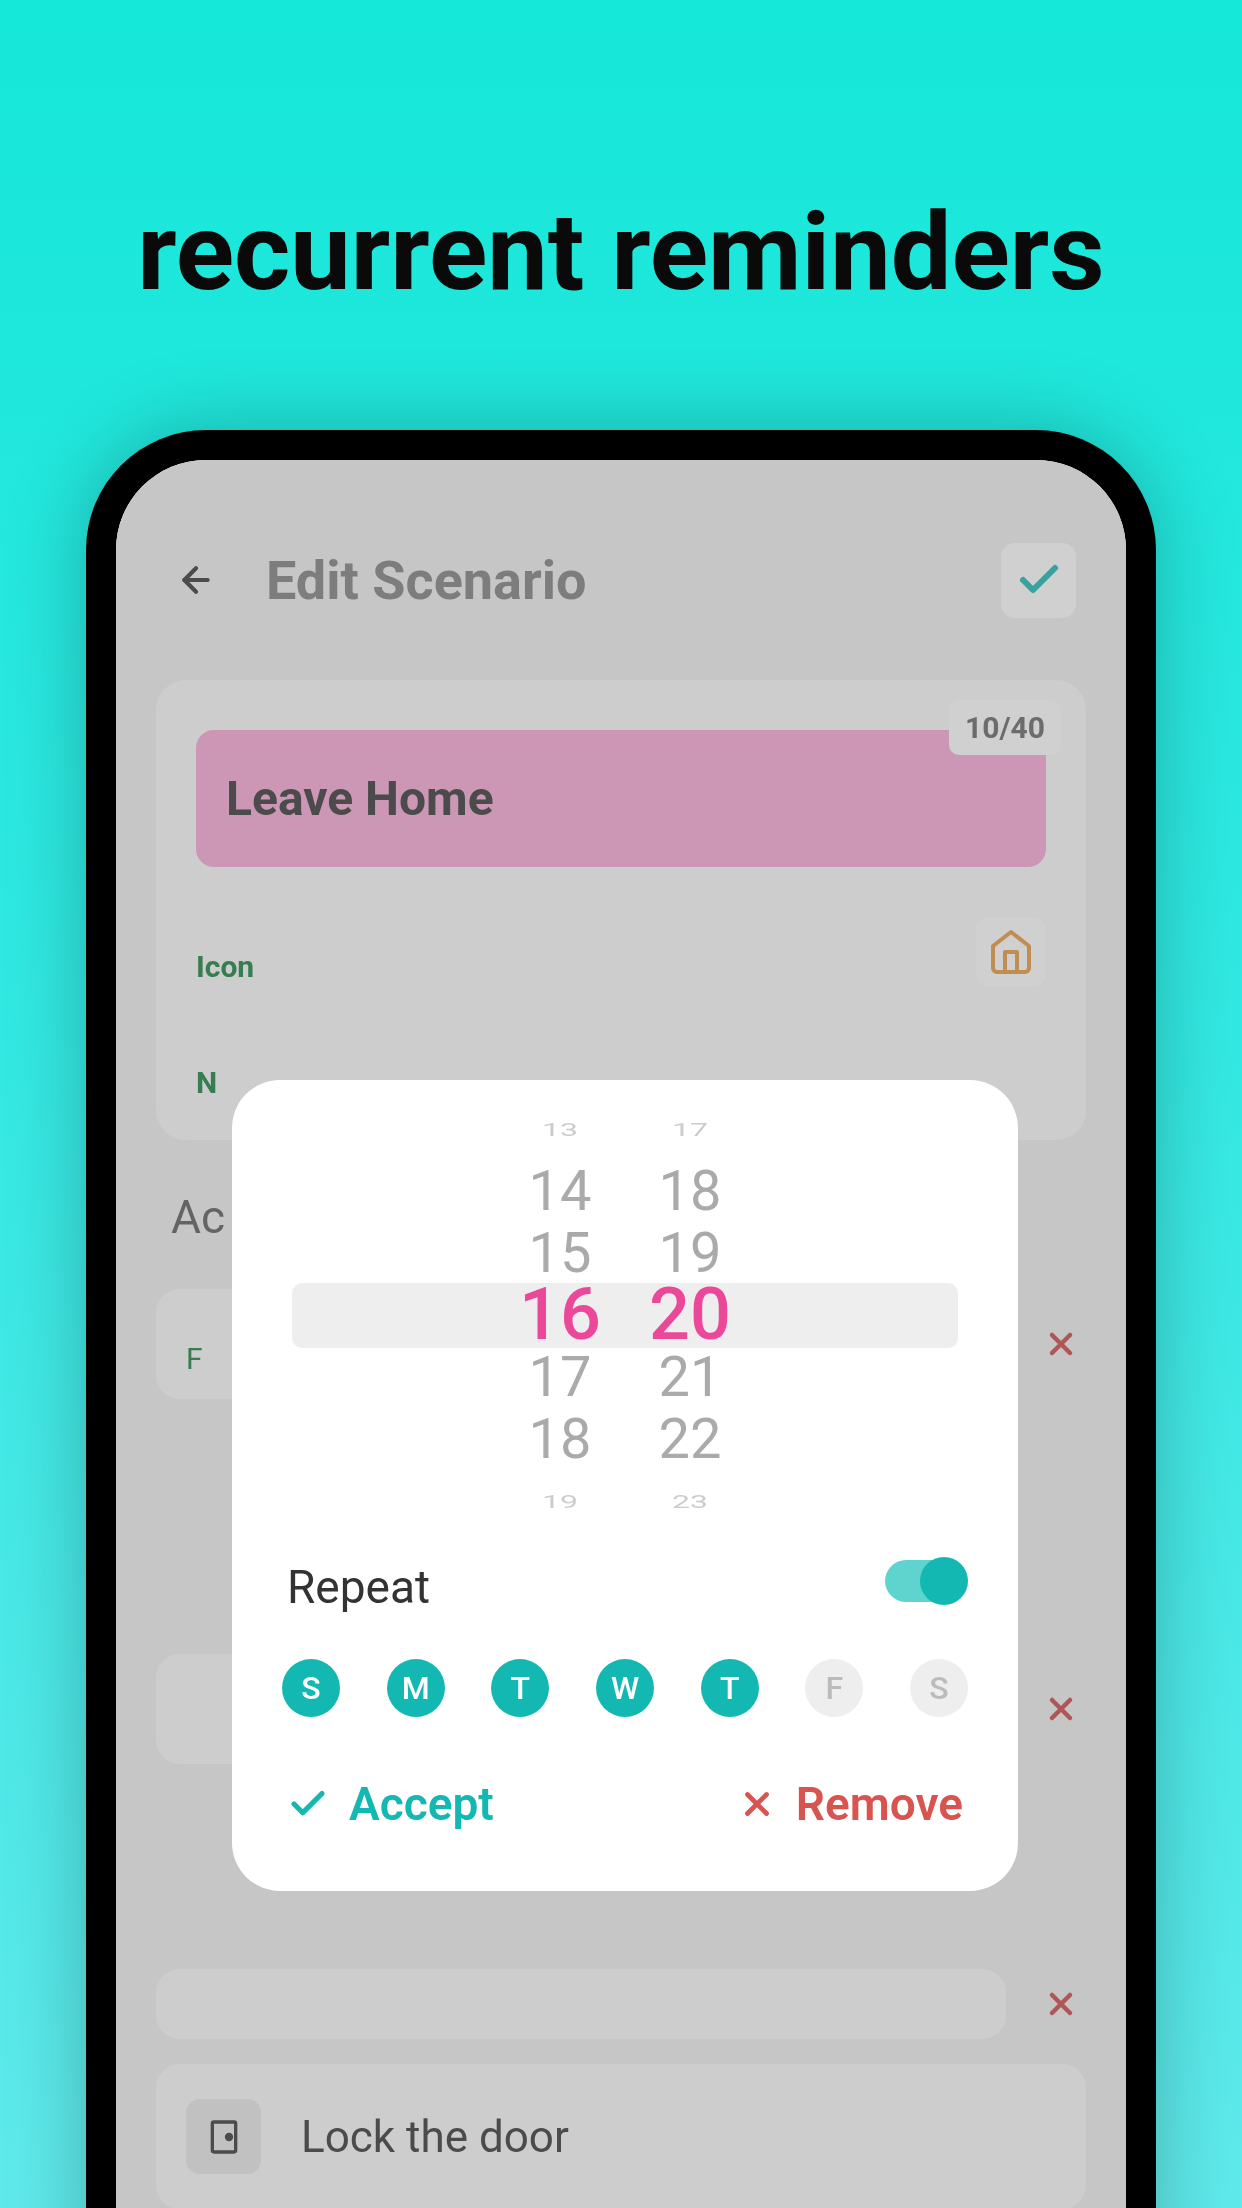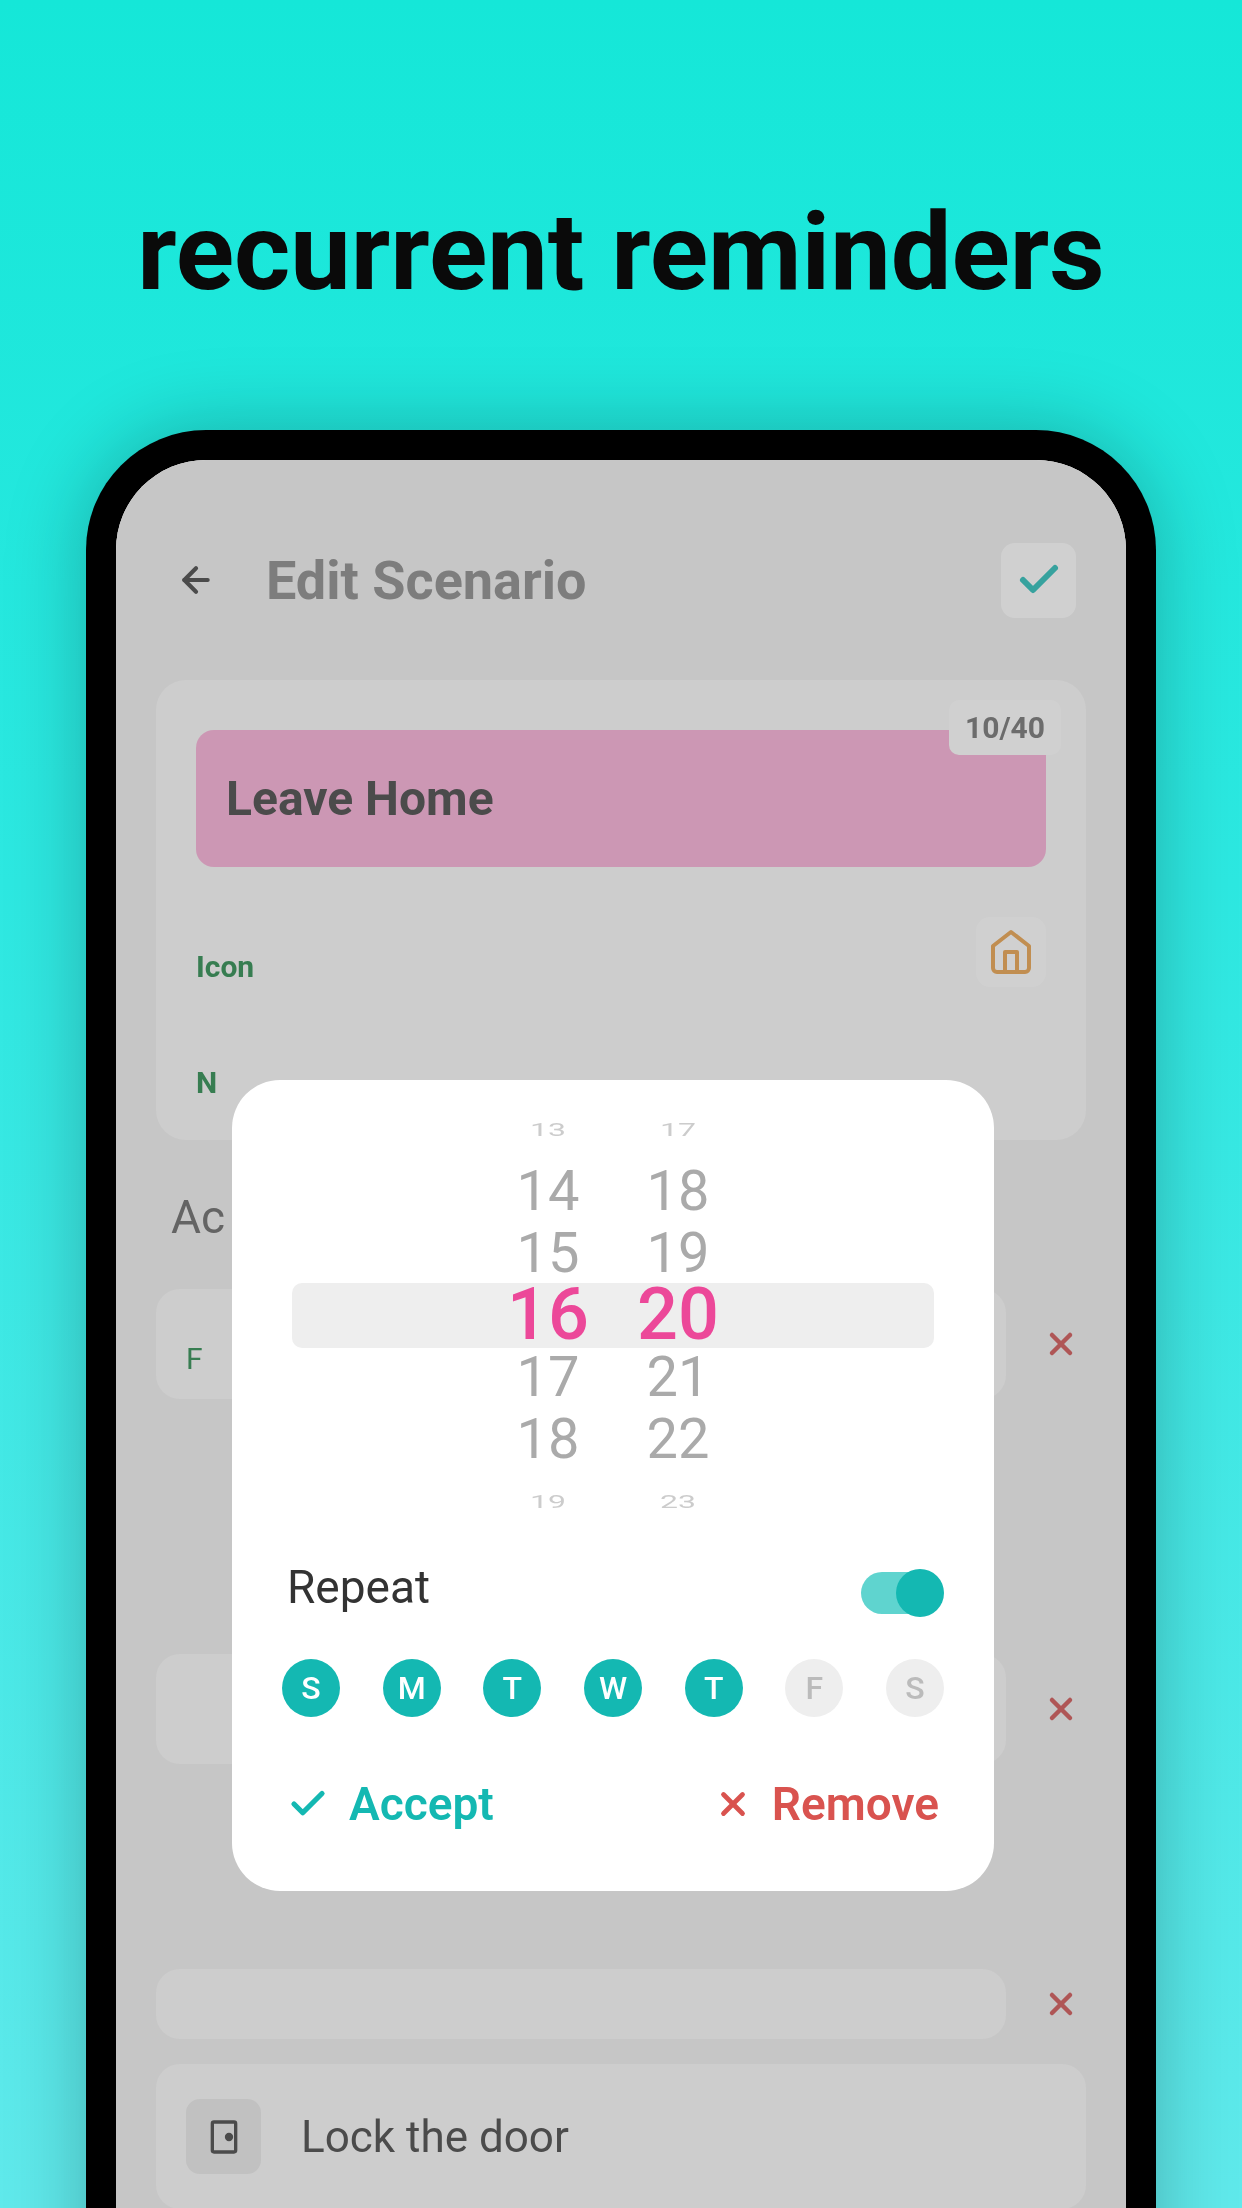--- a/index.html
+++ b/index.html
@@ -142,21 +142,21 @@
     border-radius: 14px;
     display:flex; align-items:center; justify-content:center;
   }
   .action-text { font-size: 44px; color: #333; }
   .x-btn { width: 50px; height:50px; display:flex;align-items:center;justify-content:center;}
 
   
   .modal {
     position: absolute;
     left: 116px;
-    right: 132px;
+    right: 108px;
     top: 620px;
     background: #fff;
     border-radius: 48px;
     z-index: 10;
     padding: 50px 0;
   }
   .time-picker {
     display:flex;
     justify-content:center;
     gap: 40px;
@@ -180,21 +180,21 @@
   .picker-highlight {
     position:absolute;
     left: 60px; right: 60px;
     height: 65px;
     background: #eee;
     border-radius: 10px;
     z-index:-1;
   }
   .repeat-row {
     display:flex;
-    align-items:flex-end;
+    align-items:flex-start;
     justify-content:space-between;
     padding: 60px 55px 45px 55px;
   }
   .repeat-label { font-size: 46px; color: #333; }
   .toggle-on {
     width: 78px; height: 42px;
     background: #5fd4cf;
     border-radius: 21px;
     position:relative;
   }

